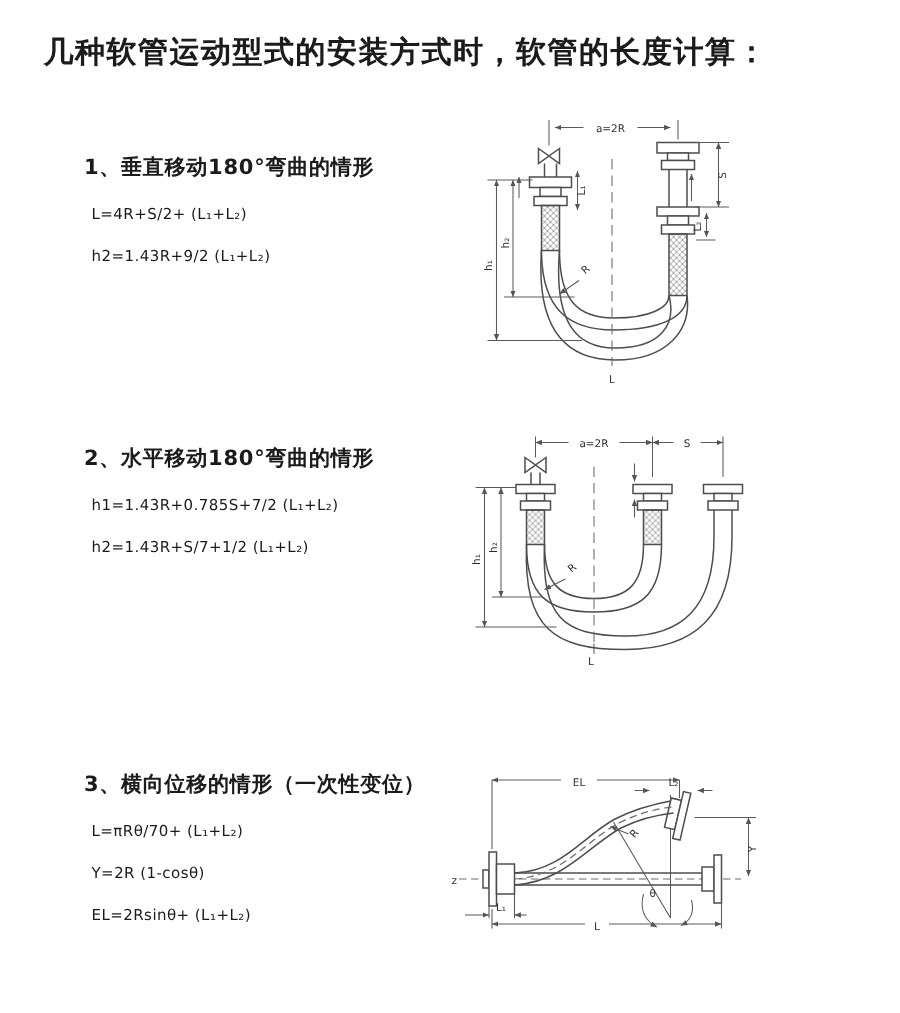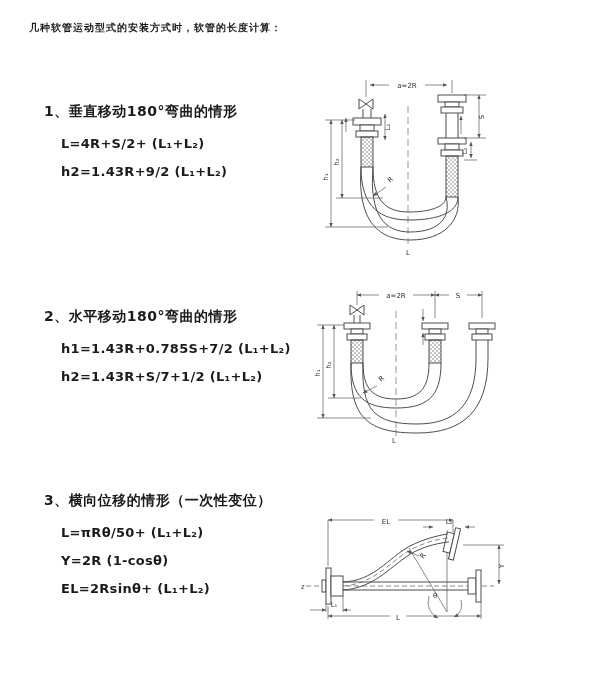--- a/index.html
+++ b/index.html
@@ -1,22 +1,22 @@
 <!DOCTYPE html>
 <html><head>
 <meta charset="utf-8">
 <style>
   html,body{margin:0;padding:0}
   body{width:600px;height:675px;background:#ffffff;position:relative;overflow:hidden;
        font-family:"DejaVu Sans","Liberation Sans",sans-serif;color:#1b1b1b}
-  .title{position:absolute;left:29px;top:21px;font-size:10px;font-weight:700;letter-spacing:1px;white-space:nowrap}
+  .title{position:absolute;left:29px;top:21px;font-size:20px;font-weight:700;letter-spacing:1px;white-space:nowrap}
   .section{position:absolute;left:44px}
-  #s1{top:103px}#s2{top:308px}#s3{top:492px}
-  .heading{font-size:14px;font-weight:600;letter-spacing:.5px;margin:0 0 9px 0;white-space:nowrap}
-  .formula{font-size:13px;line-height:28px;padding-left:17px;letter-spacing:.3px;white-space:nowrap;font-weight:700}
+  #s1{top:103px}#s2{top:297px}#s3{top:514px}
+  .heading{font-size:14px;font-weight:600;letter-spacing:.5px;margin:0 0 9px 12px;white-space:nowrap}
+  .formula{font-size:10px;line-height:28px;padding-left:17px;letter-spacing:.3px;white-space:nowrap;font-weight:400}
   .diagram{position:absolute}
   #d1{left:303px;top:64px}#d2{left:303px;top:281px}#d3{left:296px;top:496px}
   .ln{stroke:#4d4d4d;stroke-width:1;fill:none}
   .dim{stroke:#5a5a5a;stroke-width:.7;fill:none}
   .dash{stroke:#6a6a6a;stroke-width:.7;fill:none;stroke-dasharray:7 4}
   .dash2{stroke:#6a6a6a;stroke-width:.8;fill:none;stroke-dasharray:5 3}
   svg text{fill:#2f2f2f;font-size:7px;font-family:"DejaVu Sans",sans-serif}
   .plate{fill:#fff;stroke:#4d4d4d;stroke-width:1}
   .braid{stroke:#4d4d4d;stroke-width:1}
 </style>
@@ -32,21 +32,21 @@
 </div>
 
 <div class="section" id="s2">
   <div class="heading">2、水平移动180°弯曲的情形</div>
   <div class="formula">h1=1.43R+0.785S+7/2 (L₁+L₂)</div>
   <div class="formula">h2=1.43R+S/7+1/2 (L₁+L₂)</div>
 </div>
 
 <div class="section" id="s3">
   <div class="heading">3、横向位移的情形（一次性变位）</div>
-  <div class="formula">L=πRθ/50+ (L₁+L₂)</div>
+  <div class="formula">L=πRθ/70+ (L₁+L₂)</div>
   <div class="formula">Y=2R (1-cosθ)</div>
   <div class="formula">EL=2Rsinθ+ (L₁+L₂)</div>
 </div>
 
 <div class="diagram" id="d1">
 <svg width="252" height="196" viewBox="0 0 252 196">
   <defs>
     <marker id="m1" viewBox="0 0 8 8" refX="7" refY="4" markerWidth="7" markerHeight="7" orient="auto-start-reverse">
       <path d="M0,1 L7,4 L0,7 Z" fill="#555"></path>
     </marker>

